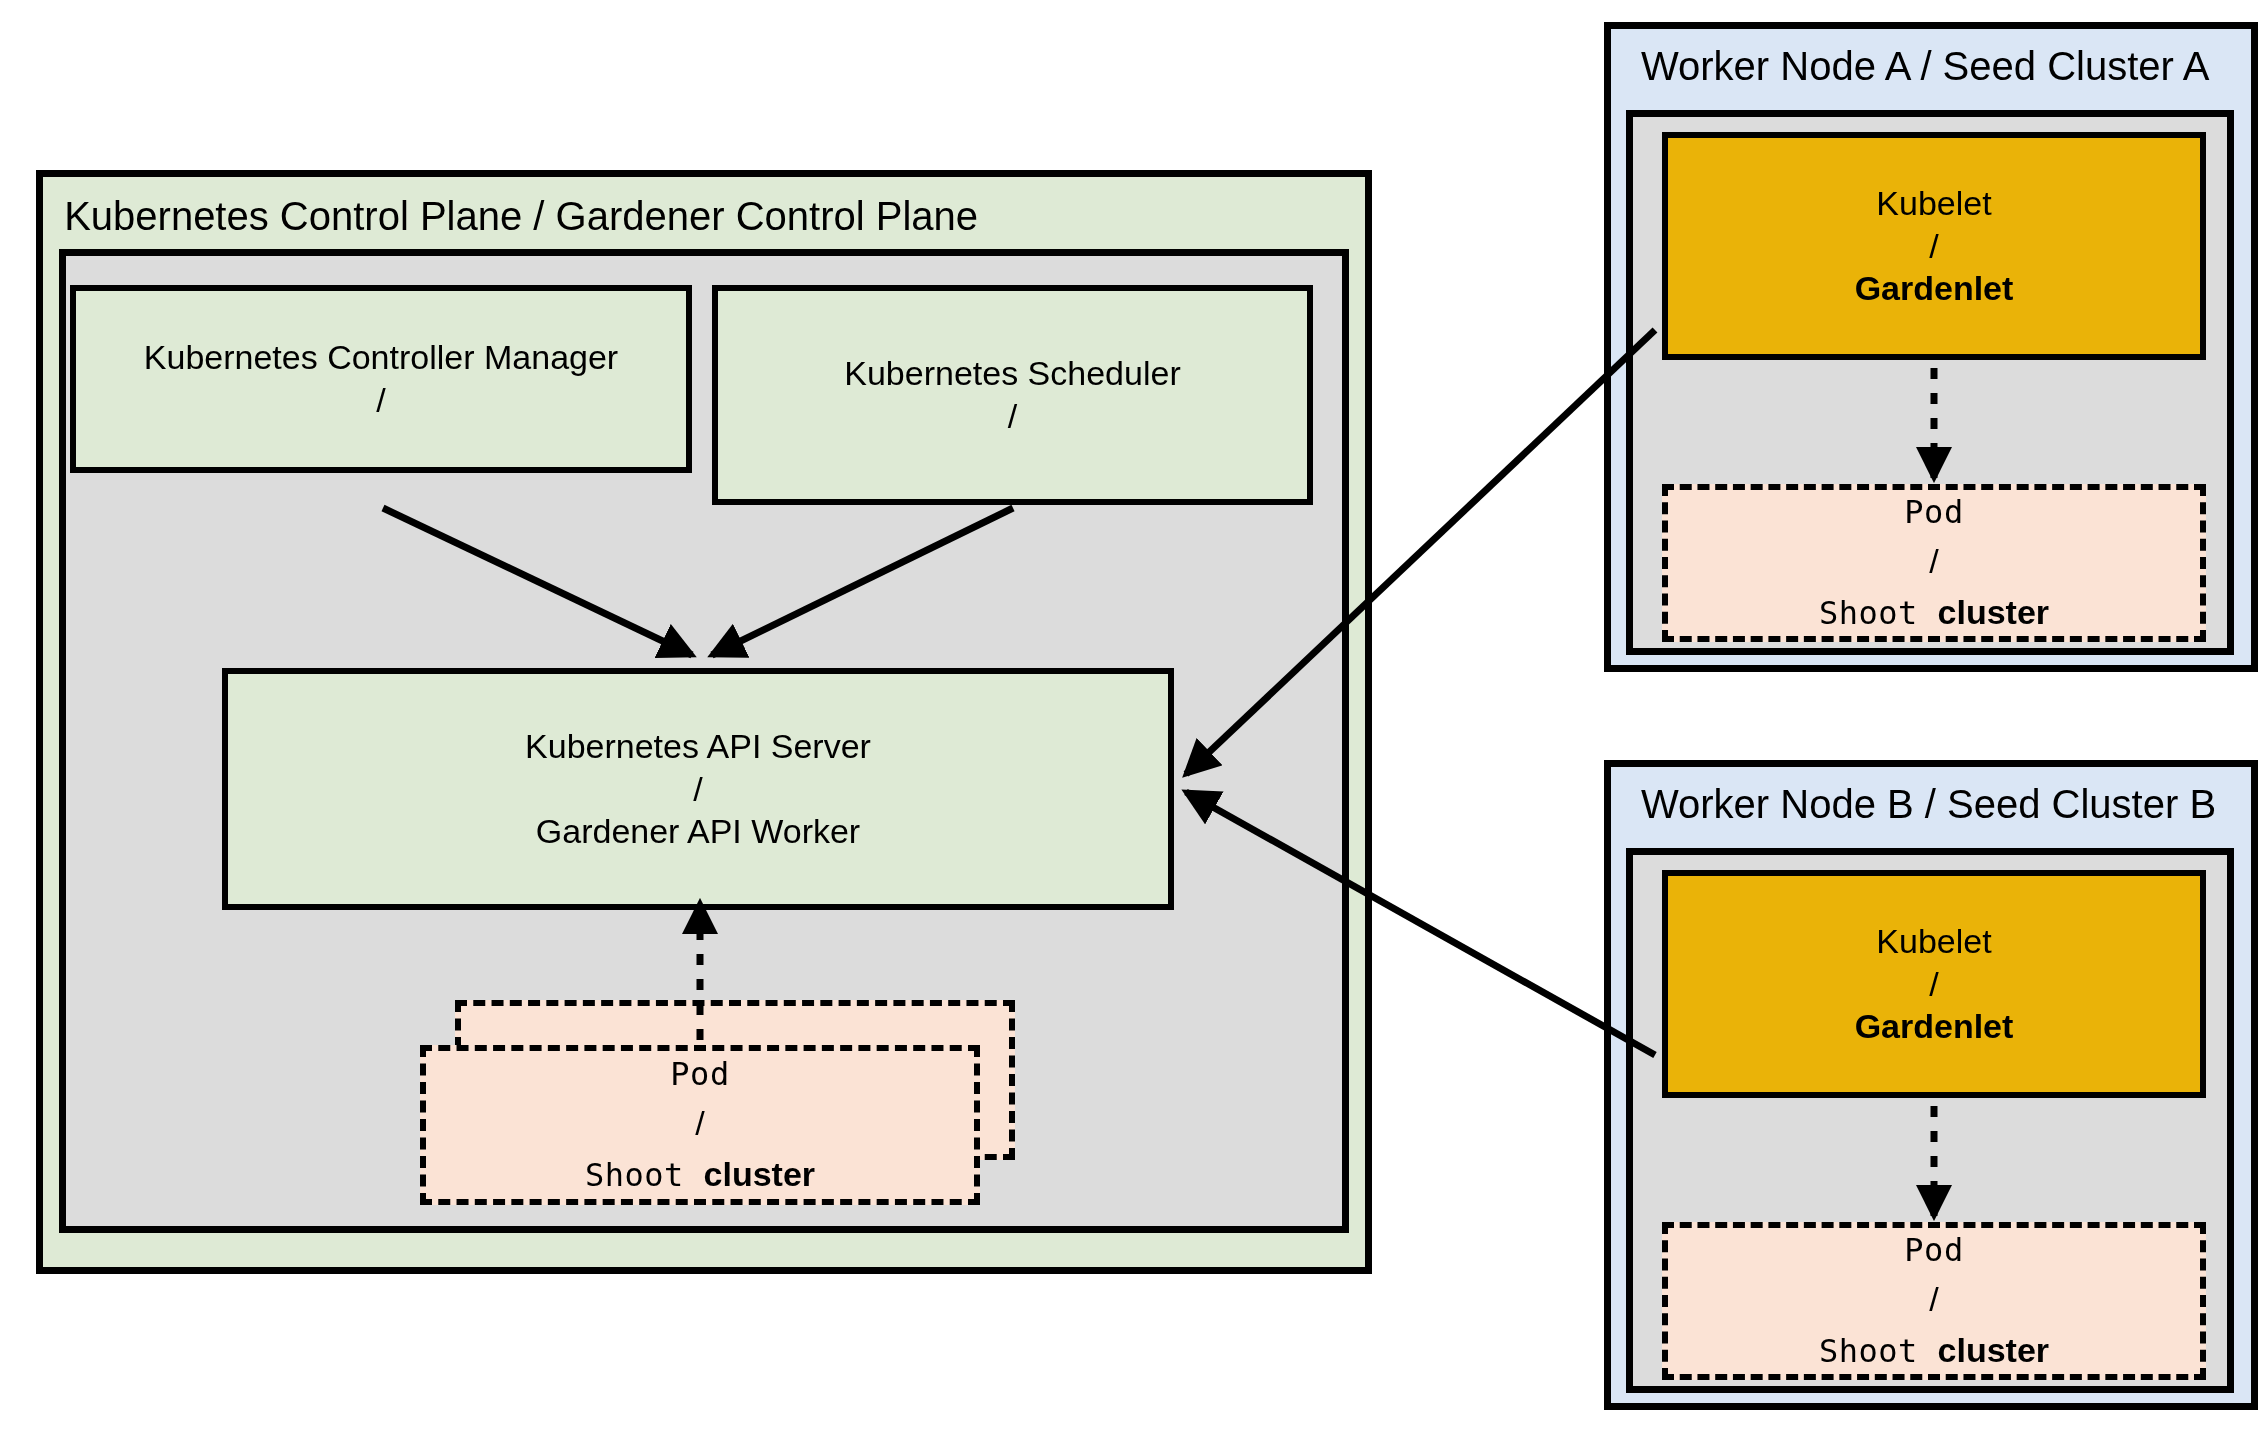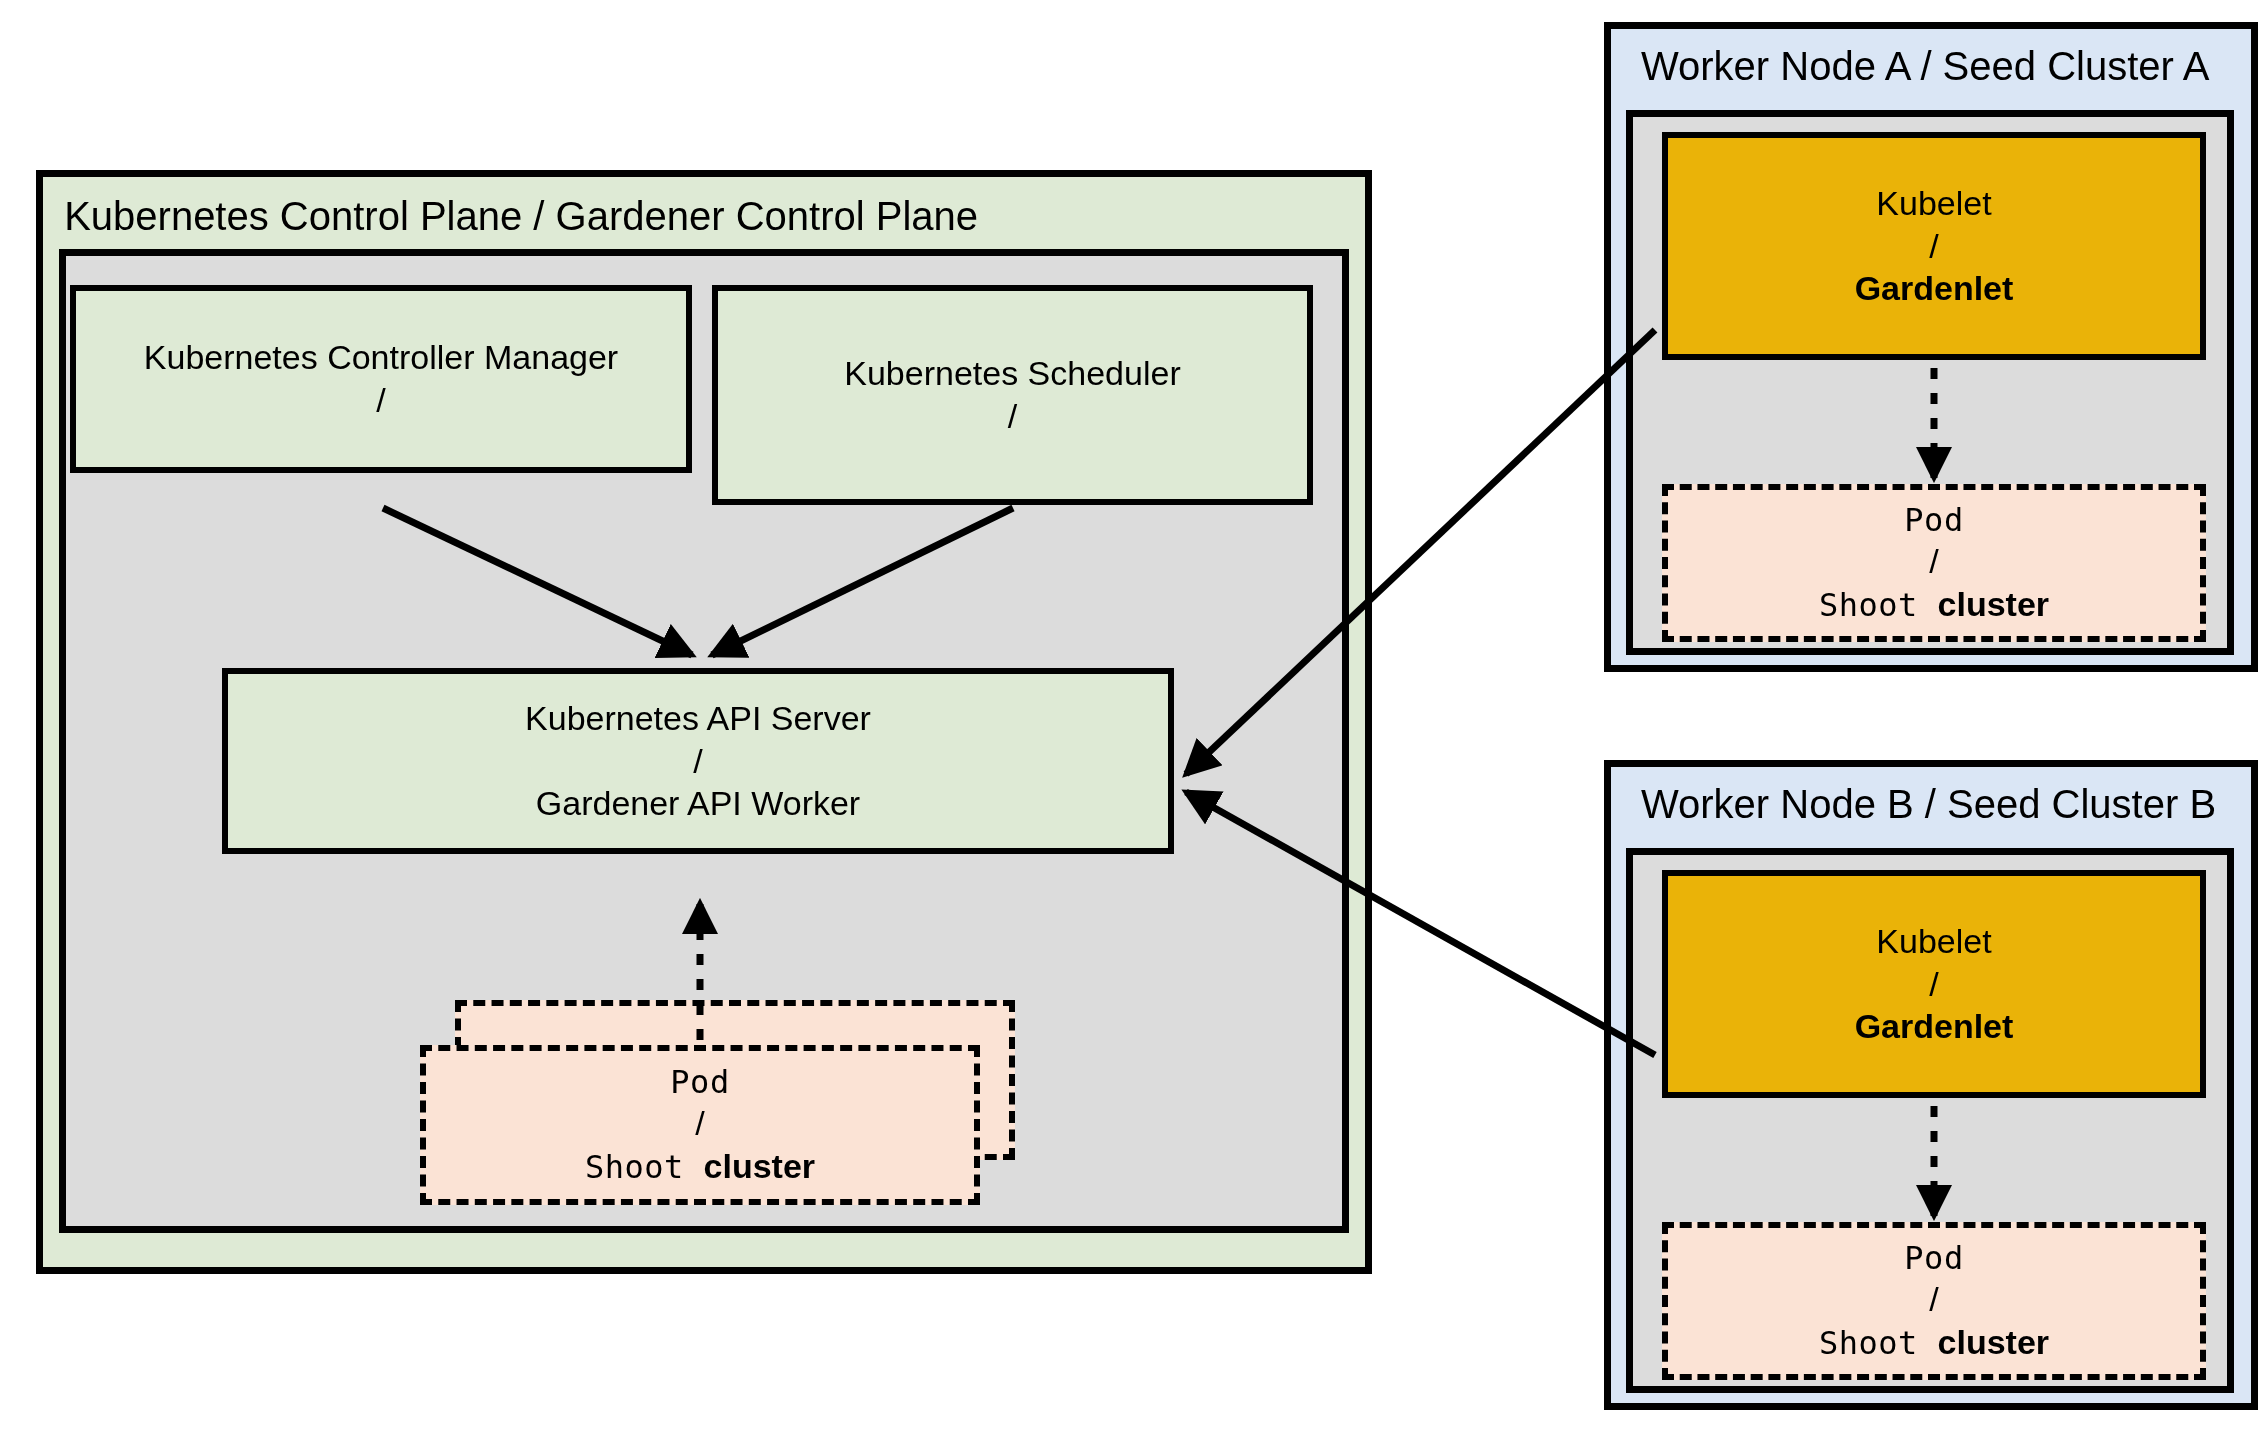--- a/index.html
+++ b/index.html
@@ -63,20 +63,21 @@
     background: #DEEAD5;
     border: 6px solid #000000;
   }
   .orange-box {
     background: #eab308;
     border: 6px solid #000000;
   }
   .pod-box {
     background: #FBE3D5;
     border: 6px dashed #000000;
+    gap: 8px;
   }
   .blue-panel {
     background: #DAE6F5;
     border: 7px solid #000000;
     align-items: flex-start;
     justify-content: flex-start;
   }
   .panel-title {
     position: absolute;
     left: 30px;
@@ -124,21 +125,21 @@
   <div class="box green-box" style="left:70px; top:285px; width:622px; height:188px;">
     <div class="line">Kubernetes Controller Manager</div>
     <div class="slash">/</div>
   </div>
 
   <div class="box green-box" style="left:712px; top:285px; width:601px; height:220px;">
     <div class="line">Kubernetes Scheduler</div>
     <div class="slash">/</div>
   </div>
 
-  <div class="box green-box" style="left:222px; top:668px; width:952px; height:186px;">
+  <div class="box green-box" style="left:222px; top:668px; width:952px; height:242px;">
     <div class="line">Kubernetes API Server</div>
     <div class="slash">/</div>
     <div class="line">Gardener API Worker</div>
   </div>
 
   <div class="pod-box" style="position:absolute; left:455px; top:1000px; width:560px; height:160px; box-sizing:border-box;"></div>
 
   <div class="box pod-box" style="left:420px; top:1045px; width:560px; height:160px;">
     <div class="mono">Pod</div>
     <div class="slash">/</div>

